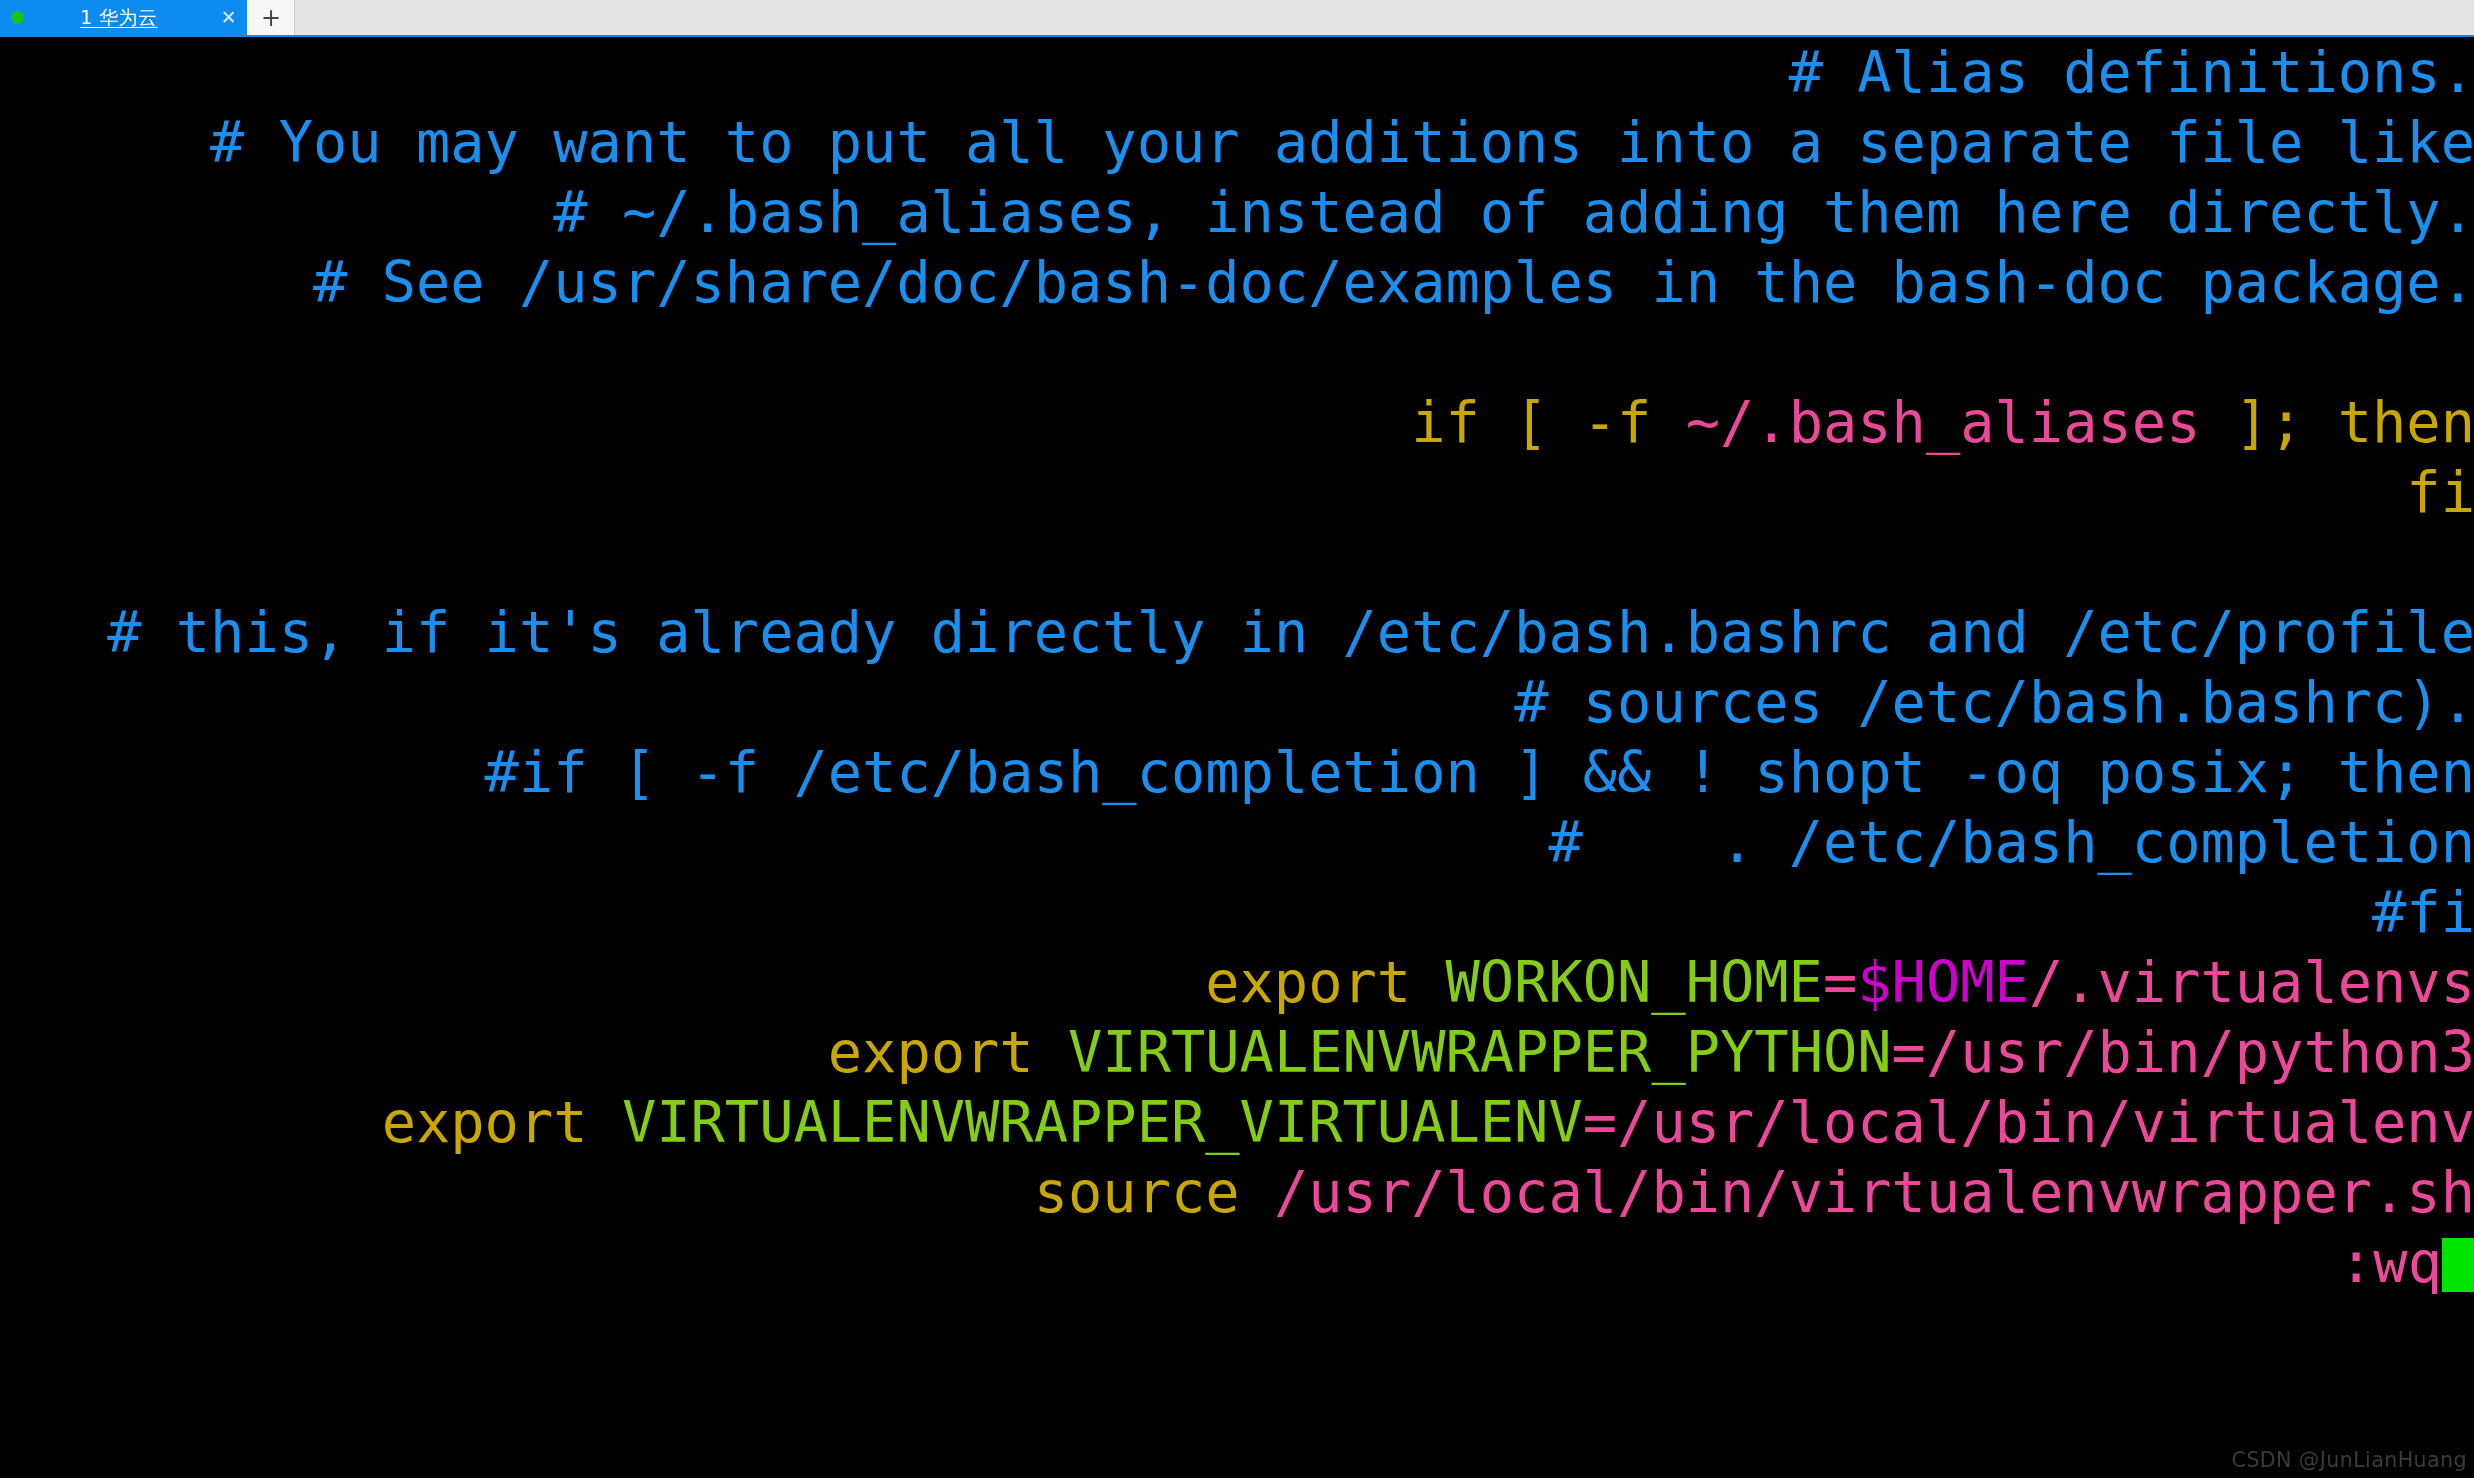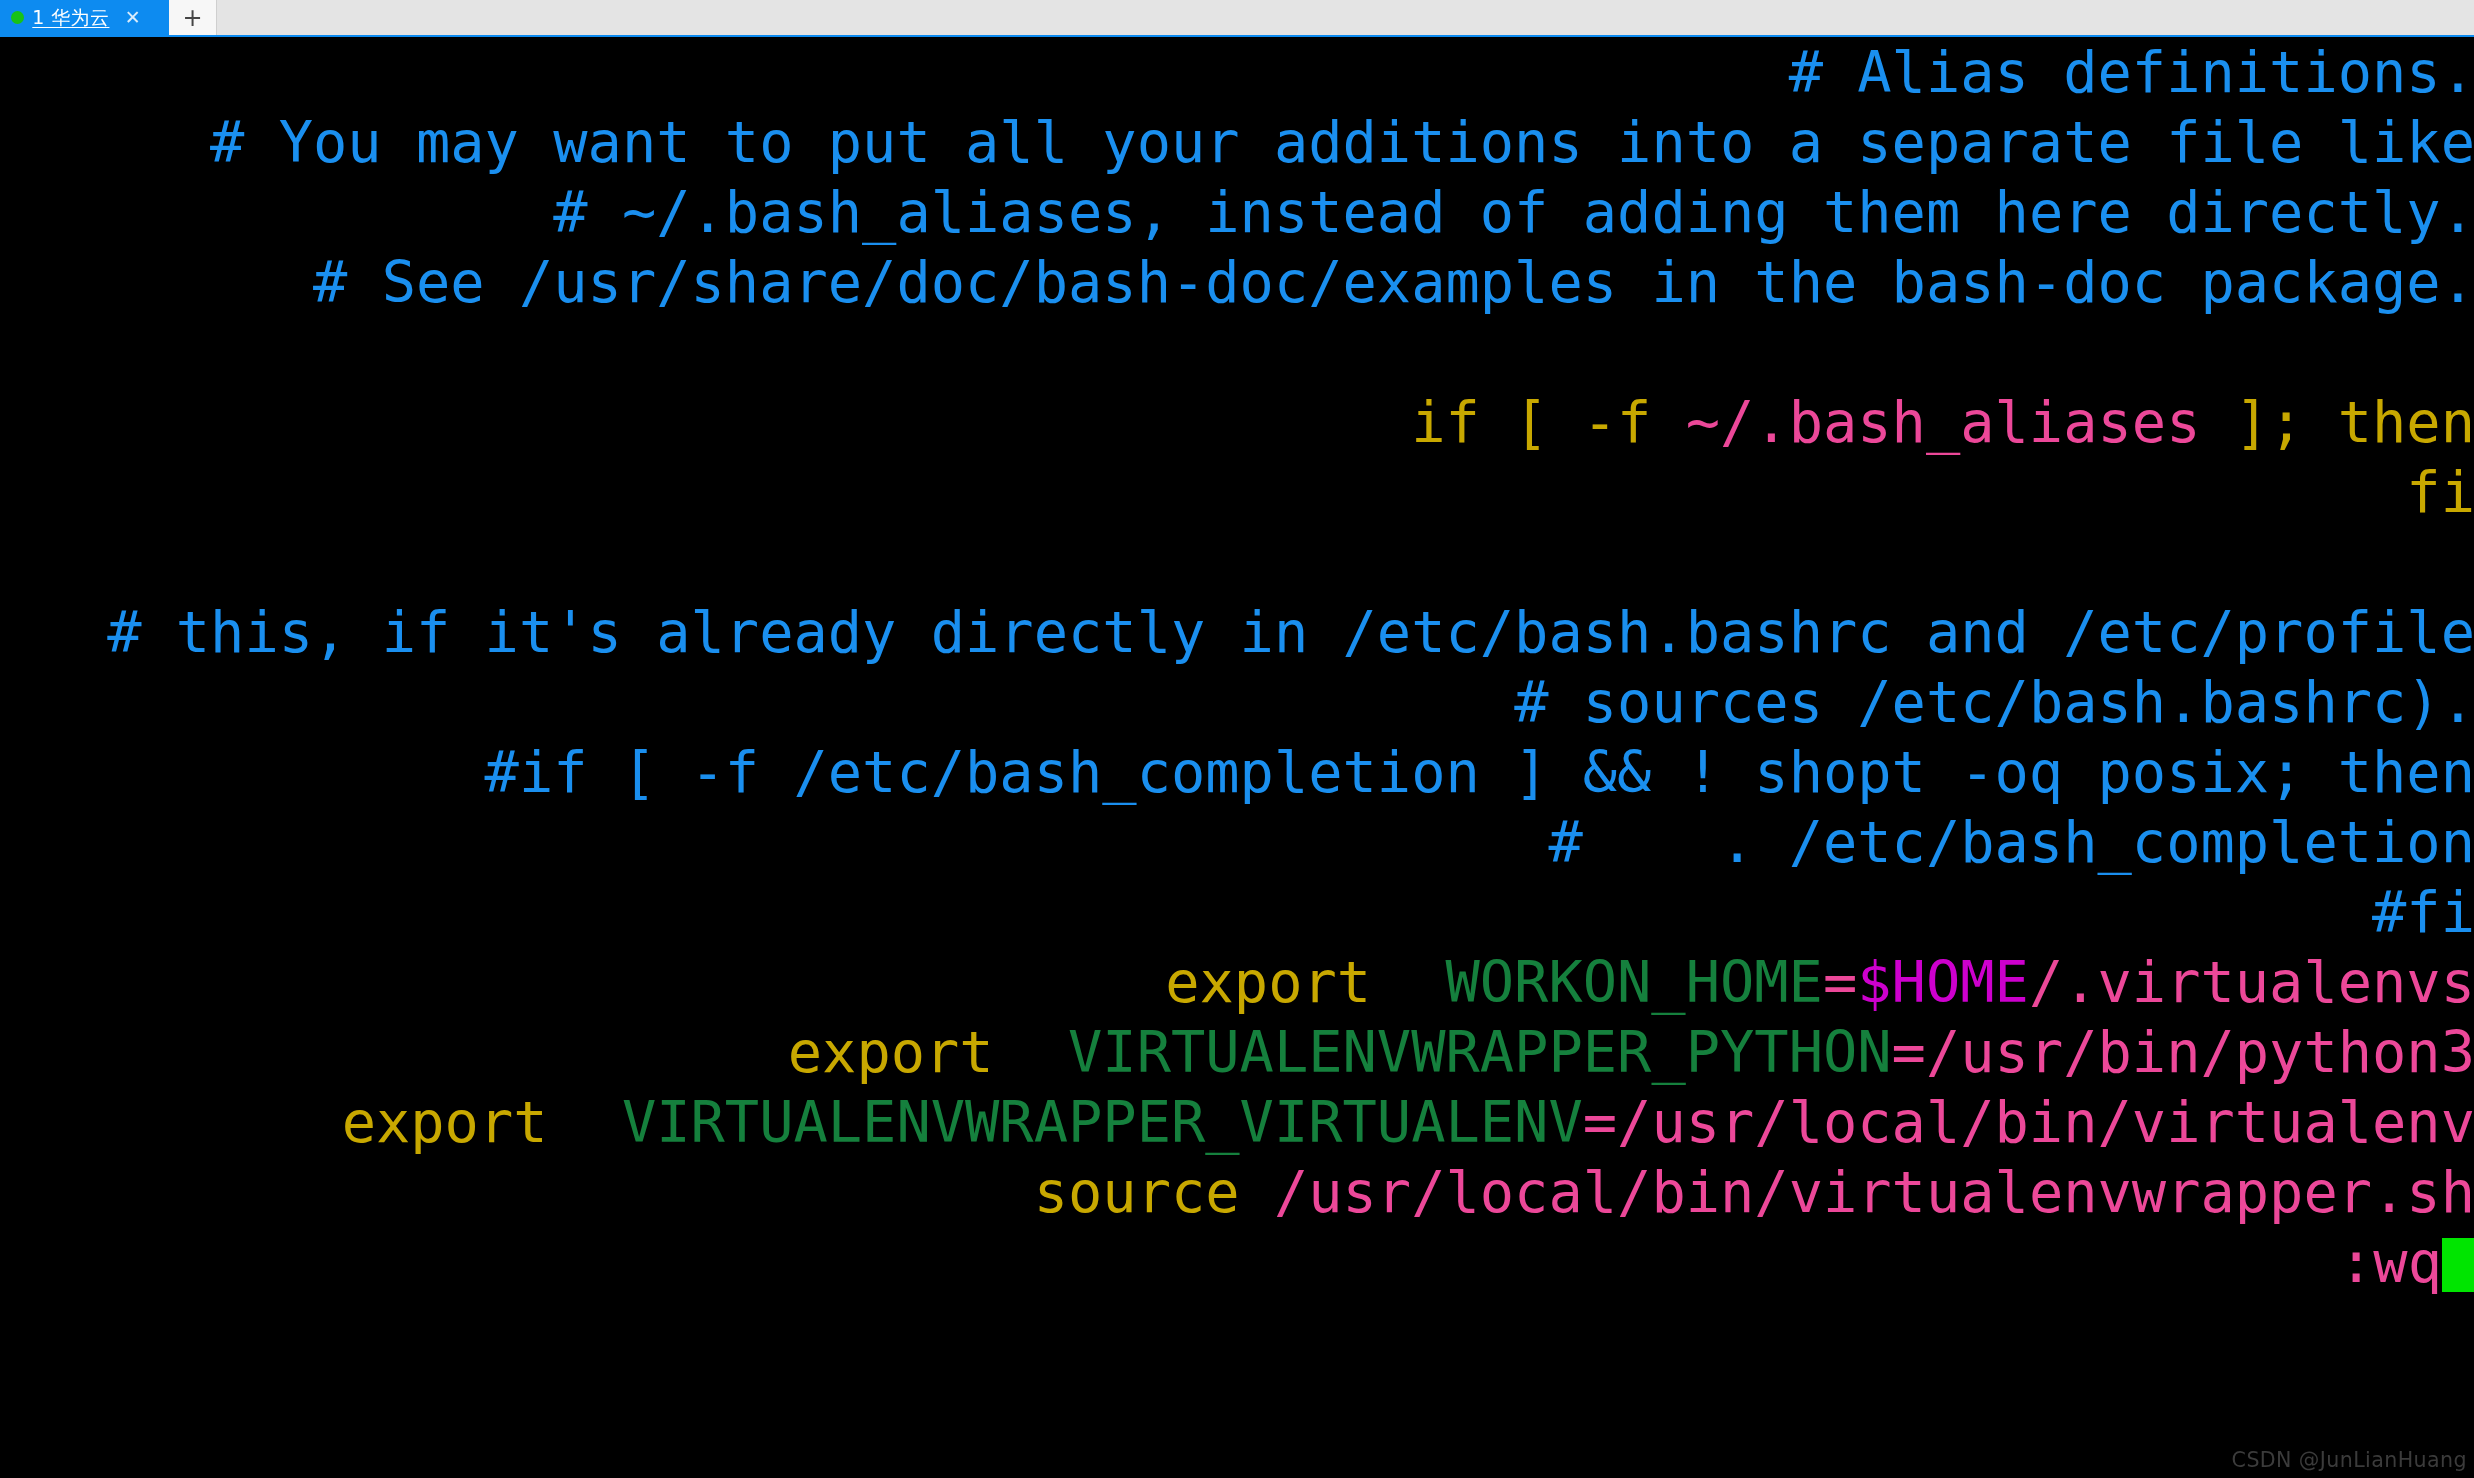--- a/index.html
+++ b/index.html
@@ -32,20 +32,21 @@
     display: flex;
     align-items: center;
     background: #0d8bf0;
     color: #ffffff;
     height: 100%;
     padding: 0 0 0 10.8px;
     box-sizing: border-box;
     font-family: "DejaVu Sans", "Liberation Sans", sans-serif;
     font-size: 18px;
     min-width: 169px;
+    gap: 48px;
   }
   .tab-dot {
     width: 13.5px;
     height: 13.5px;
     border-radius: 50%;
     background: #18c218;
     flex: 0 0 auto;
     margin-right: 8px;
   }
   .tab-label {
@@ -102,21 +103,21 @@
     letter-spacing: 0px;
     font-family: "DejaVu Sans Mono", "Liberation Mono", monospace;
     padding-left: 3.6px;
     box-sizing: border-box;
     overflow: hidden;
     text-align: right;
   }
   .c-comment { color: #1a8fef; }
   .c-key     { color: #c8a800; }
   .c-text    { color: #ec4899; }
-  .c-var     { color: #15803d; margin-left: 40px; }
+  .c-var     { color: #84cc16; }
   .c-dollar  { color: #cd00cd; }
   .cursor {
     display: inline-block;
     width: 33px;
     height: 54px;
     background: #00e500;
     vertical-align: -10px;
   }
 
   #watermark {

